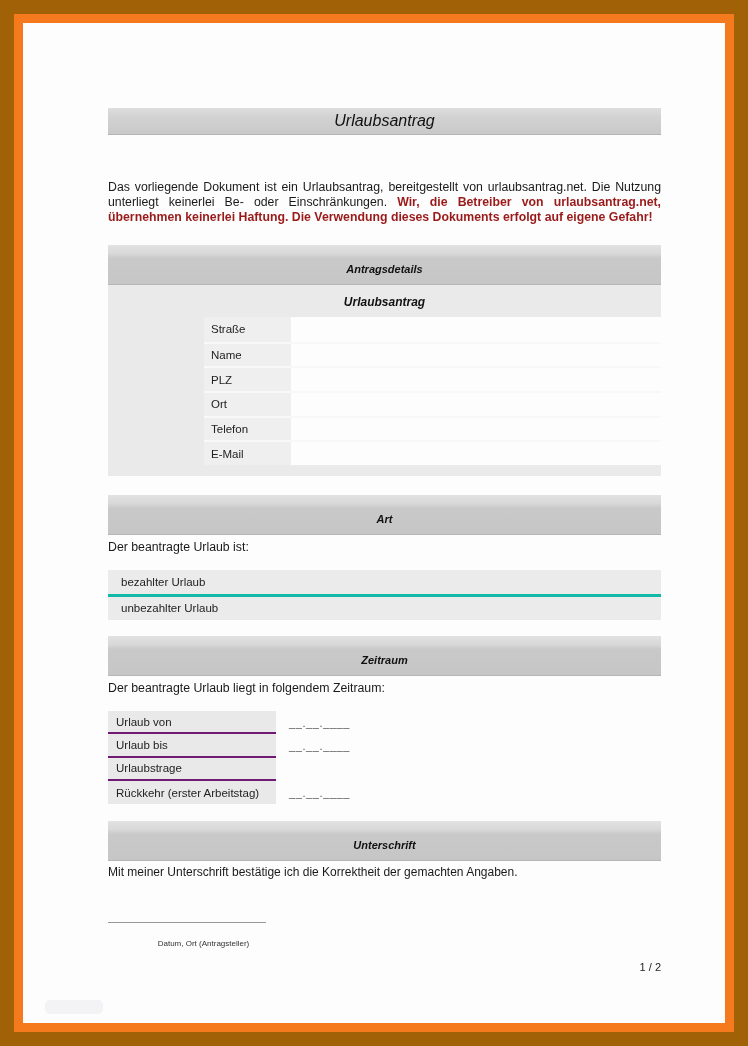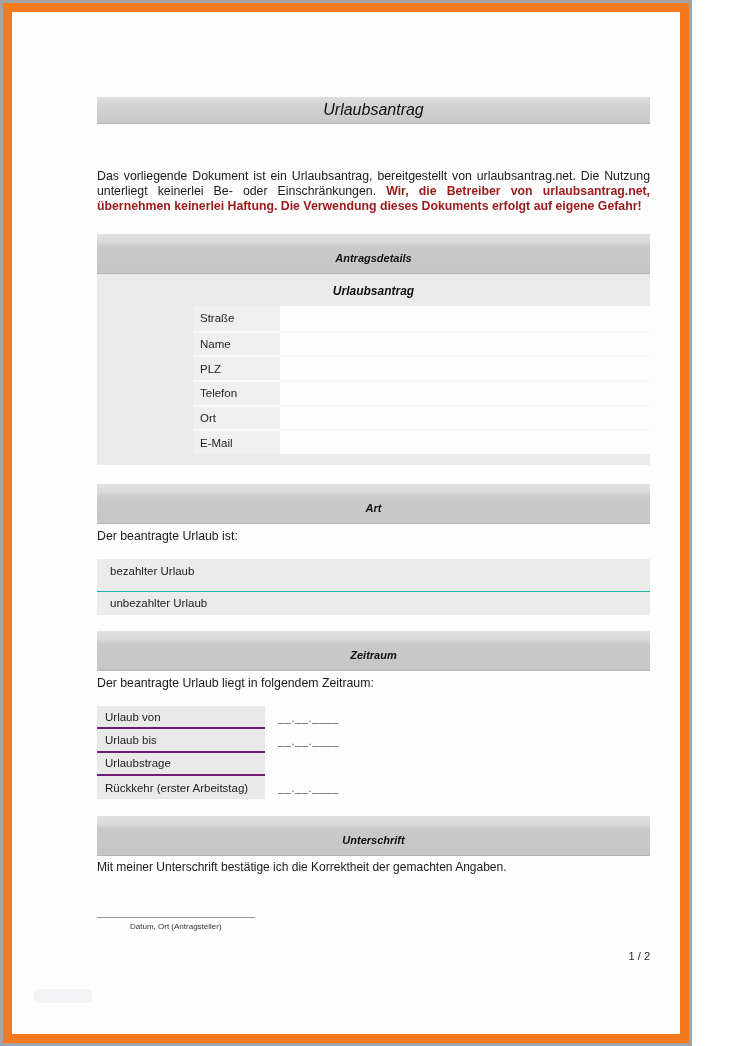--- a/index.html
+++ b/index.html
@@ -6,24 +6,24 @@
   body {
     width:748px; height:1046px;
     background:#ffffff;
     font-family:"Liberation Sans", sans-serif;
     color:#1a1a1a;
     position:relative;
     overflow:hidden;
   }
   .frame {
     position:absolute; inset:0;
-    width:692px; height:1046px;
-    box-sizing:border-box;
-    background:#a3a3a3;
-    padding:3px;
+    width:748px; height:1046px;
+    box-sizing:border-box;
+    background:#a16207;
+    padding:14px;
   }
   .orange-band {
     width:100%; height:100%;
     box-sizing:border-box;
     background:#f5791d;
     padding:9px;
   }
   .page {
     width:100%; height:100%;
     background:#fdfdfd;
@@ -102,21 +102,21 @@
     line-height:15px;
   }
   .options { margin-top:15px; background:#ebebeb; }
   .option {
     height:23.5px;
     display:flex; align-items:center;
     padding-left:13px;
     font-size:11.5px;
     color:#222;
   }
-  .option + .option { border-top:1px solid #14b8a6;margin-top:8px; }
+  .option + .option { border-top:3px solid #14b8a6; }
   
   .sec-zeitraum { margin-top:16px; }
   .ztable { margin-top:15px; }
   .zrow { display:flex; align-items:stretch; height:23.3px; }
   .zlabel {
     width:168px;
     background:#e9e9e9;
     font-size:11.5px;
     color:#222;
     display:flex; align-items:center;
@@ -133,22 +133,23 @@
     letter-spacing:0.6px;
   }
   
   .sec-unterschrift { margin-top:17px; }
   .lead-tight { margin:4px 0 0 0; font-size:12px; line-height:15px; }
   .signature { margin-top:42px; width:158px; }
   .sig-line { border-top:1.5px solid #999; width:158px; height:0; }
   .sig-caption {
     font-size:8px;
     color:#333;
-    margin-top:4px;
+    margin-top:16px;
     margin-left:33px;
+    text-align:center;
   }
   
   .page-num {
     position:absolute;
     top:938px; left:0;
     width:638px;
     text-align:right;
     font-size:11px;
     color:#222;
   }
@@ -190,25 +191,25 @@
               </div>
               <div class="arow">
                 <div class="alabel">Name</div>
                 <div class="avalue"></div>
               </div>
               <div class="arow">
                 <div class="alabel">PLZ</div>
                 <div class="avalue"></div>
               </div>
               <div class="arow">
+                <div class="alabel">Ort</div>
+                <div class="avalue"></div>
+              </div>
+              <div class="arow">
                 <div class="alabel">Telefon</div>
-                <div class="avalue"></div>
-              </div>
-              <div class="arow">
-                <div class="alabel">Ort</div>
                 <div class="avalue"></div>
               </div>
               <div class="arow">
                 <div class="alabel">E-Mail</div>
                 <div class="avalue"></div>
               </div>
             </div>
           </div>
         </div>
 

